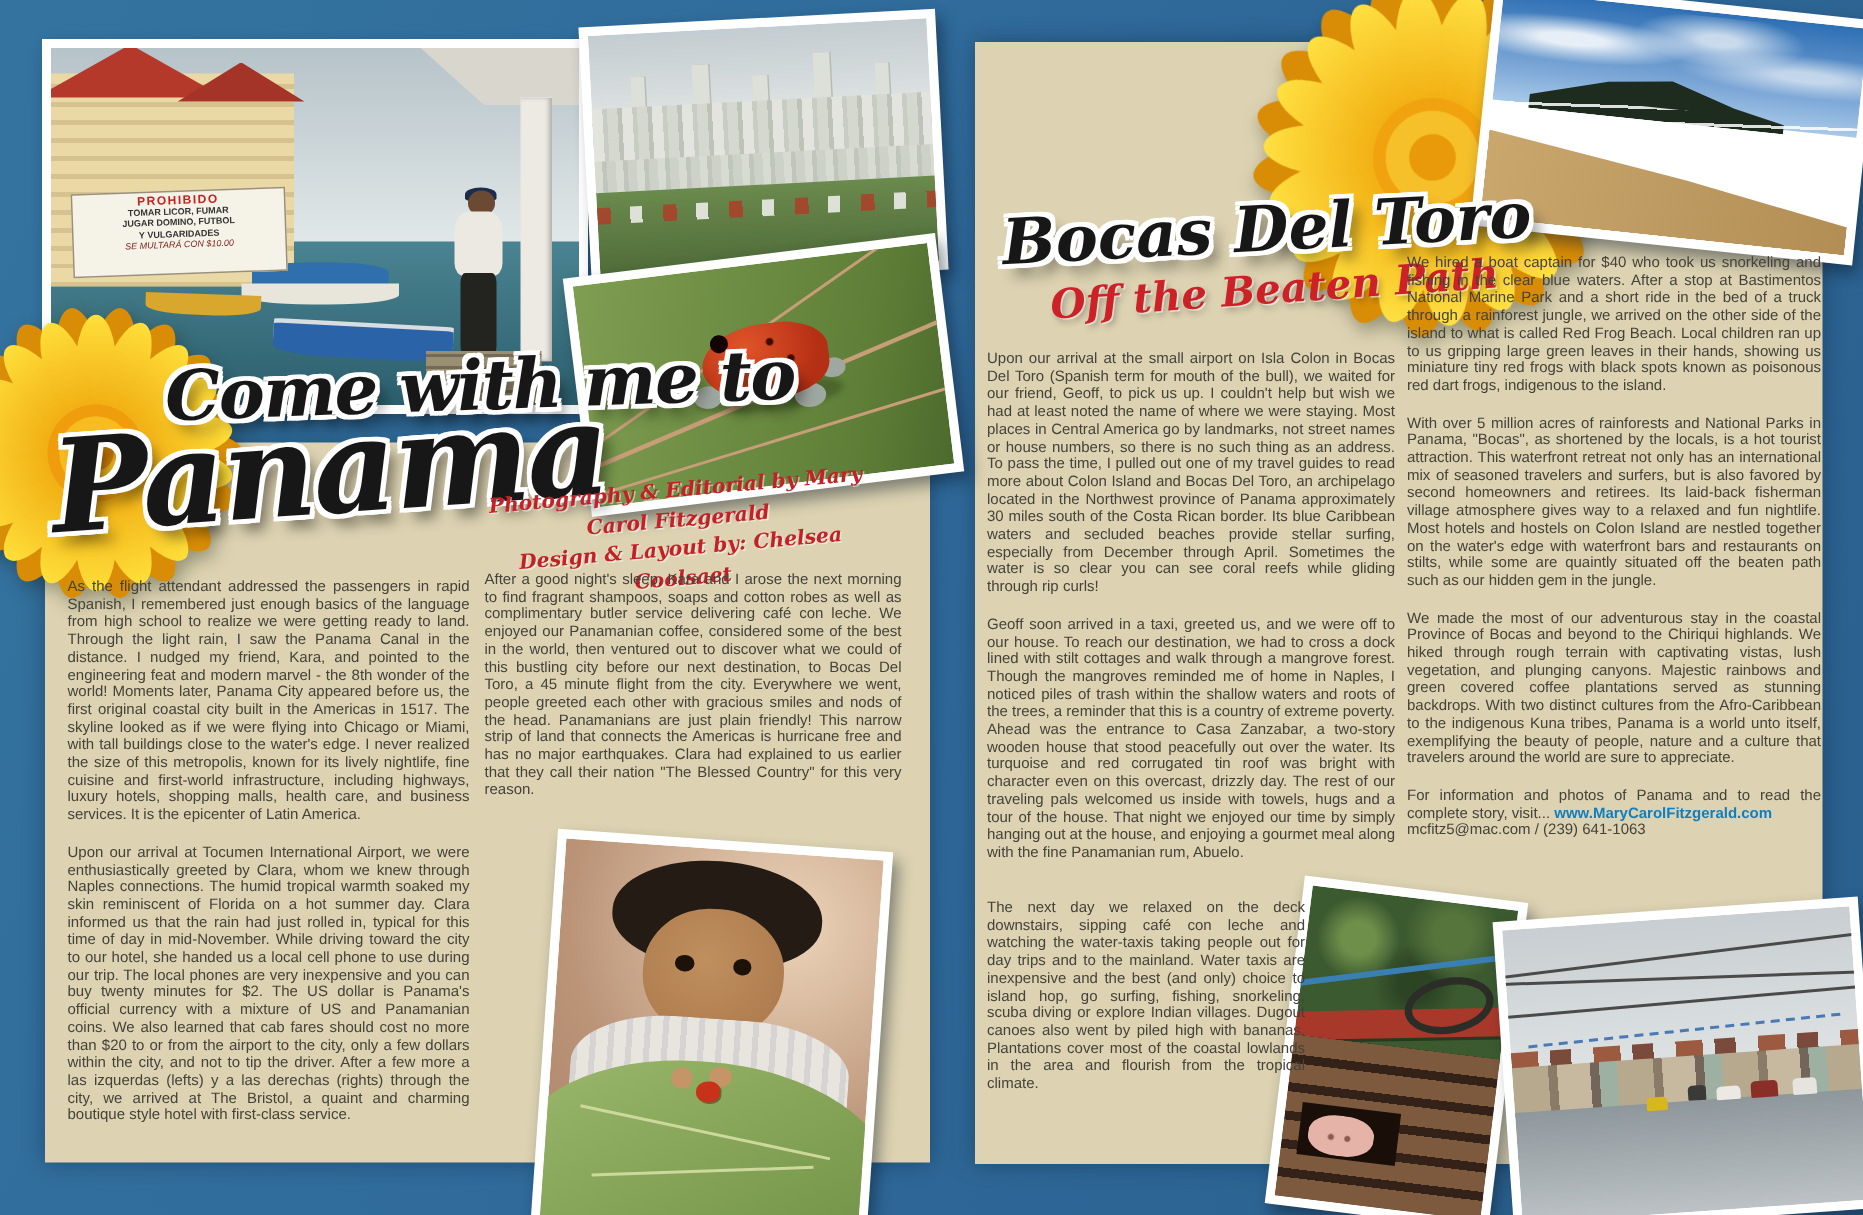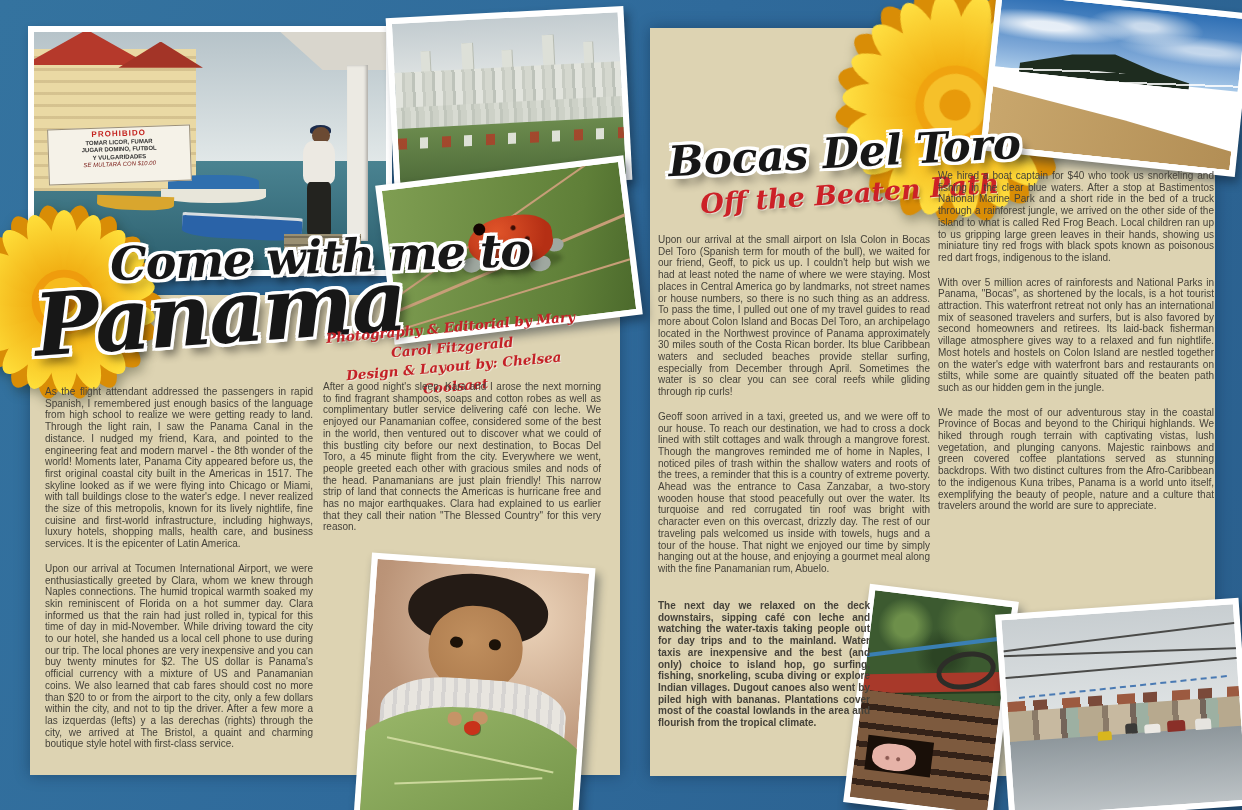--- a/index.html
+++ b/index.html
@@ -146,21 +146,21 @@
   .title-bocas{left:668px;top:128px;font-size:42px;transform:rotate(-3deg);letter-spacing:0px;}
   .title-path{left:700px;top:178px;font-size:27px;transform:rotate(-4deg);color:#cc2127;
     text-shadow:1px 1px 0 rgba(255,255,255,.55),2px 3px 4px rgba(0,0,0,.25);}
 
   
   .col{position:absolute;z-index:6;color:#45423a;font-size:10px;line-height:11.7px;text-align:justify;}
   .col p{margin:0 0 13px 0;}
   .l-col1{left:45px;top:386px;width:268px;}
   .l-col2{left:323px;top:381px;width:278px;}
   .r-col1{left:658px;top:234px;width:272px;}
-  .r-col1b{left:658px;top:600px;width:212px;font-weight:bold;}
+  .r-col1b{left:658px;top:600px;width:212px;}
   .r-col2{left:938px;top:170px;width:276px;}
   .doclink{color:#0e7fc0;font-weight:bold;text-decoration:none;}
 </style>
 </head>
 <body>
 
 <div class="canvas">
 
   <div class="page page-left"></div>
   <div class="page page-right"></div>
@@ -406,15 +406,17 @@
     <p>Upon our arrival at the small airport on Isla Colon in Bocas Del Toro (Spanish term for mouth of the bull), we waited for our friend, Geoff, to pick us up.  I couldn't help but wish we had at least noted the name of where we were staying.  Most places in Central America go by landmarks, not street names or house numbers, so there is no such thing as an address.  To pass the time, I pulled out one of my travel guides to read more about Colon Island and Bocas Del Toro, an archipelago located in the Northwest province of Panama approximately 30 miles south of the Costa Rican border.  Its blue Caribbean waters and secluded beaches provide stellar surfing, especially from December through April.  Sometimes the water is so clear you can see coral reefs while gliding through rip curls!</p>
     <p>Geoff soon arrived in a taxi, greeted us, and we were off to our house.  To reach our destination, we had to cross a dock lined with stilt cottages and walk through a mangrove forest.  Though the mangroves reminded me of home in Naples, I noticed piles of trash within the shallow waters and roots of the trees, a reminder that this is a country of extreme poverty.  Ahead was the entrance to Casa Zanzabar, a two-story wooden house that stood peacefully out over the water.  Its turquoise and red corrugated tin roof was bright with character even on this overcast, drizzly day.  The rest of our traveling pals welcomed us inside with towels, hugs and a tour of the house.  That night we enjoyed our time by simply hanging out at the house, and enjoying a gourmet meal along with the fine Panamanian rum, Abuelo.</p>
   </div>
   <div class="col r-col1b">
     <p>The next day we relaxed on the deck downstairs, sipping café con leche and watching the water-taxis taking people out for day trips and to the mainland.  Water taxis are inexpensive and the best (and only) choice to island hop, go surfing, fishing, snorkeling, scuba diving or explore Indian villages.  Dugout canoes also went by piled high with bananas.  Plantations cover most of the coastal lowlands in the area and flourish from the tropical climate.</p>
   </div>
   <div class="col r-col2">
     <p>We hired a boat captain for $40 who took us snorkeling and fishing in the clear blue waters.  After a stop at Bastimentos National Marine Park and a short ride in the bed of a truck through a rainforest jungle, we arrived on the other side of the island to what is called Red Frog Beach.  Local children ran up to us gripping large green leaves in their hands, showing us miniature tiny red frogs with black spots known as poisonous red dart frogs, indigenous to the island.</p>
     <p>With over 5 million acres of rainforests and National Parks in Panama, "Bocas", as shortened by the locals, is a hot tourist attraction.  This waterfront retreat not only has an international mix of seasoned travelers and surfers, but is also favored by second homeowners and retirees.  Its laid-back fisherman village atmosphere gives way to a relaxed and fun nightlife.  Most hotels and hostels on Colon Island are nestled together on the water's edge with waterfront bars and restaurants on stilts, while some are quaintly situated off the beaten path such as our hidden gem in the jungle.</p>
     <p>We made the most of our adventurous stay in the coastal Province of Bocas and beyond to the Chiriqui highlands.  We hiked through rough terrain with captivating vistas, lush vegetation, and plunging canyons.  Majestic rainbows and green covered coffee plantations served as stunning backdrops. With two distinct cultures from the Afro-Caribbean to the indigenous Kuna tribes, Panama is a world unto itself, exemplifying the beauty of people, nature and a culture that travelers around the world are sure to appreciate.</p>
+    <p><span>For information and photos of Panama and to read the complete story, visit... </span><span class="doclink">www.MaryCarolFitzgerald.com</span><br>
+    <span>mcfitz5@mac.com / (239) 641-1063</span></p>
   </div>
 
 </div>
 
 </body></html>

